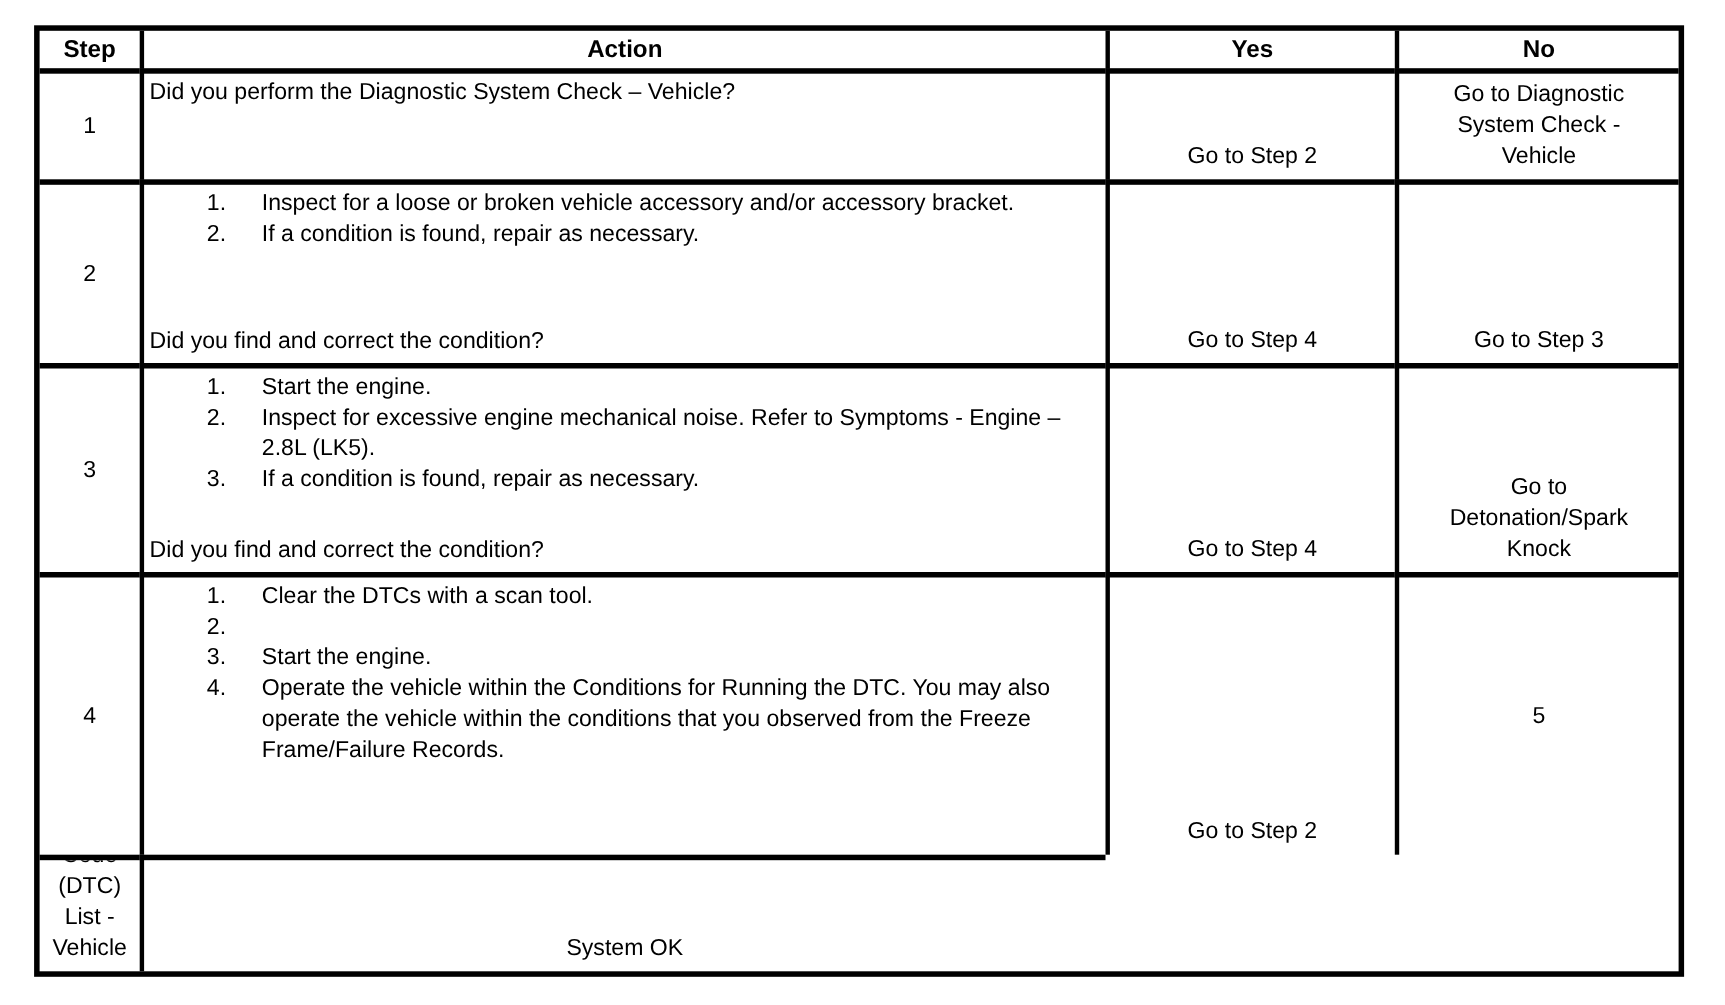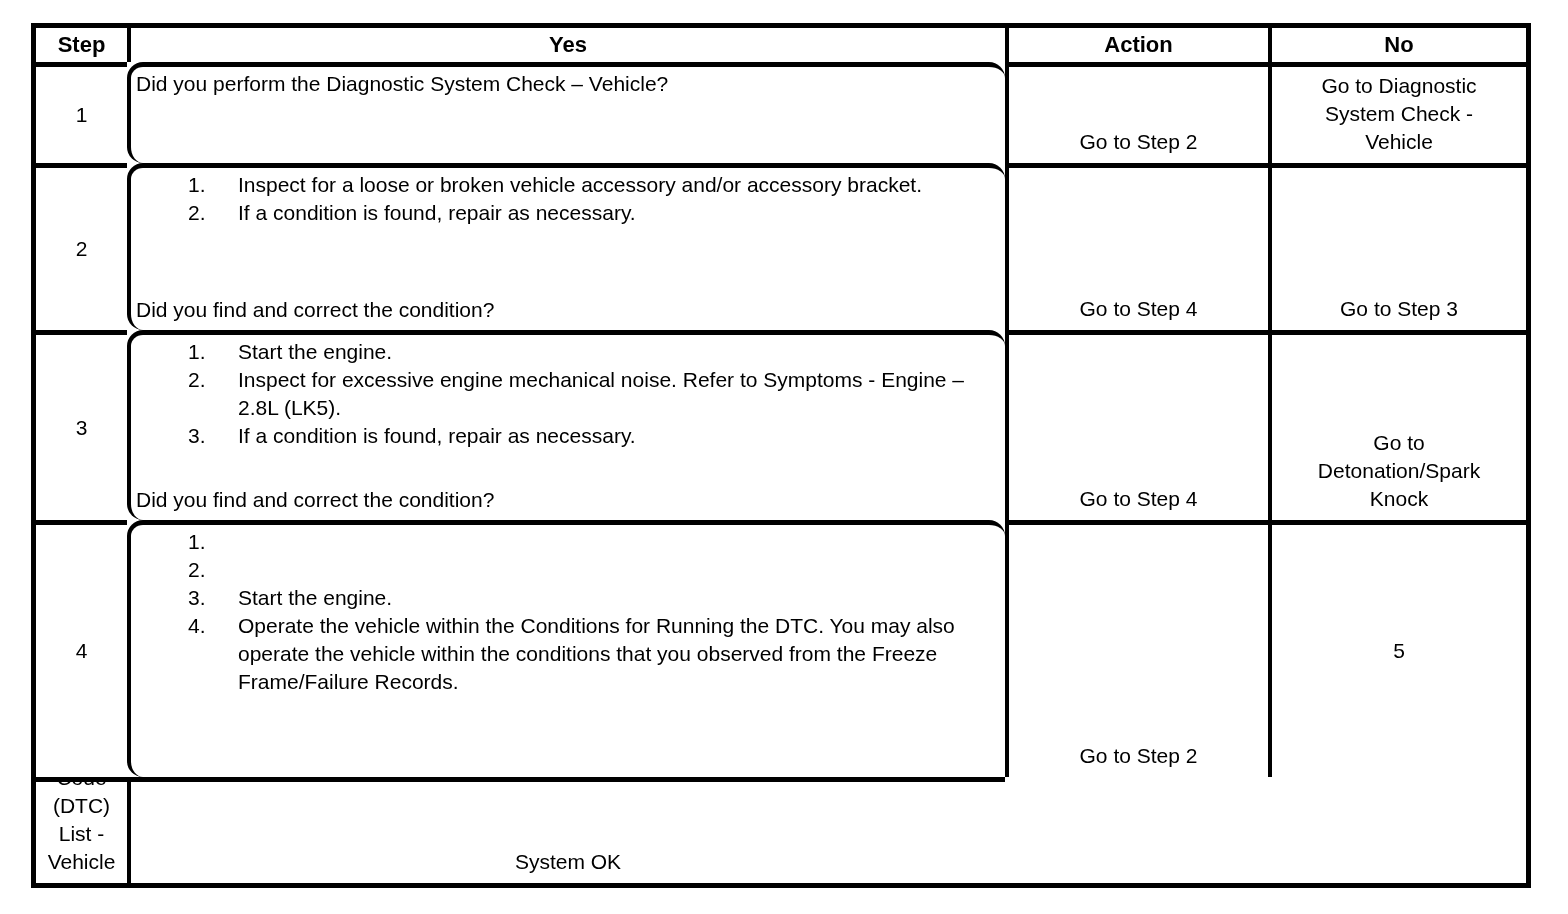--- a/index.html
+++ b/index.html
@@ -35,43 +35,42 @@
     font-weight: bold; font-size: 22px;
   }
   .stepcell {
     display: flex; align-items: center; justify-content: center;
     text-align: center;
   }
   .actioncell {
     display: flex; flex-direction: column;
     padding: 3px 8px 6px 5px;
     text-align: left;
-    border-radius: 16px;
   }
   .olist { display: flex; flex-direction: column; }
   .oitem { display: flex; }
   .oitem .num { flex: 0 0 50px; margin-left: 52px; }
   .oitem .txt { flex: 1; }
   .question { margin-top: auto; }
   .routecell {
     display: flex; flex-direction: column;
     justify-content: flex-end; align-items: center;
     text-align: center;
     white-space: pre-line;
     padding: 16px 6px 7px 6px;
   }
 </style>
 </head>
 <body>
 
 <div class="dtc-table">
 
   <div class="cell head">Step</div>
+  <div class="cell head">Action</div>
   <div class="cell head">Yes</div>
-  <div class="cell head">Action</div>
   <div class="cell head">No</div>
 
   <div class="cell stepcell">1</div>
   <div class="cell actioncell">
     <div class="intro">Did you perform the Diagnostic System Check – Vehicle?</div>
   </div>
   <div class="cell routecell">Go to Step 2</div>
   <div class="cell routecell">Go to Diagnostic
 System Check -
 Vehicle</div>
@@ -114,20 +113,21 @@
   <div class="cell routecell">Go to Step 4</div>
   <div class="cell routecell">Go to
 Detonation/Spark
 Knock</div>
 
   <div class="cell stepcell">4</div>
   <div class="cell actioncell">
     <div class="olist">
       <div class="oitem">
         <span class="num">1.</span>
+        <span class="txt">Clear the DTCs with a scan tool.</span>
       </div>
       <div class="oitem">
         <span class="num">2.</span>
       </div>
       <div class="oitem">
         <span class="num">3.</span>
         <span class="txt">Start the engine.</span>
       </div>
       <div class="oitem">
         <span class="num">4.</span>

